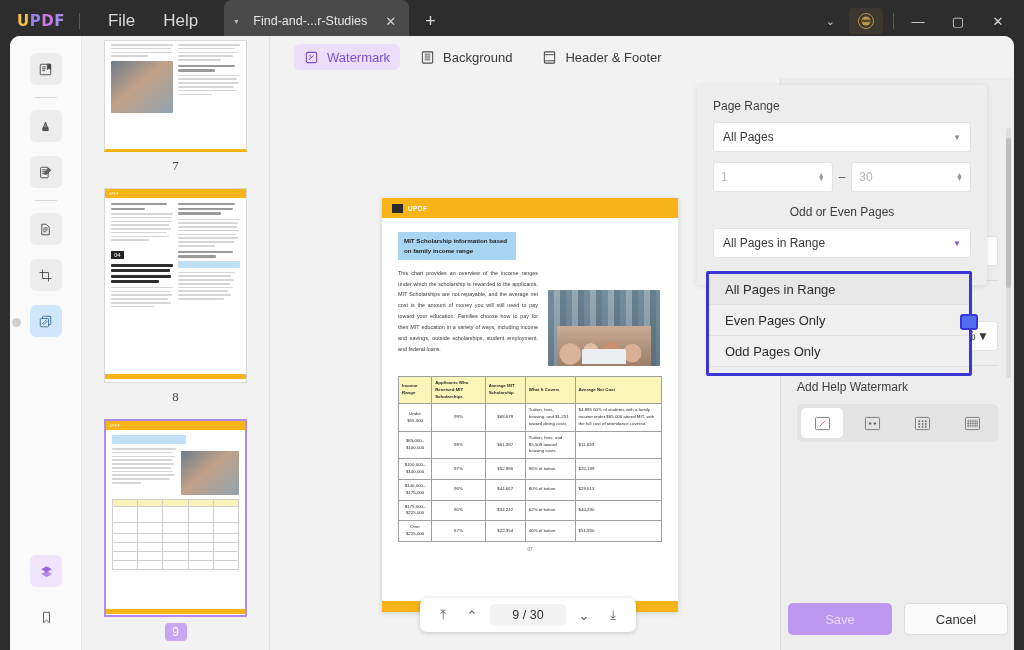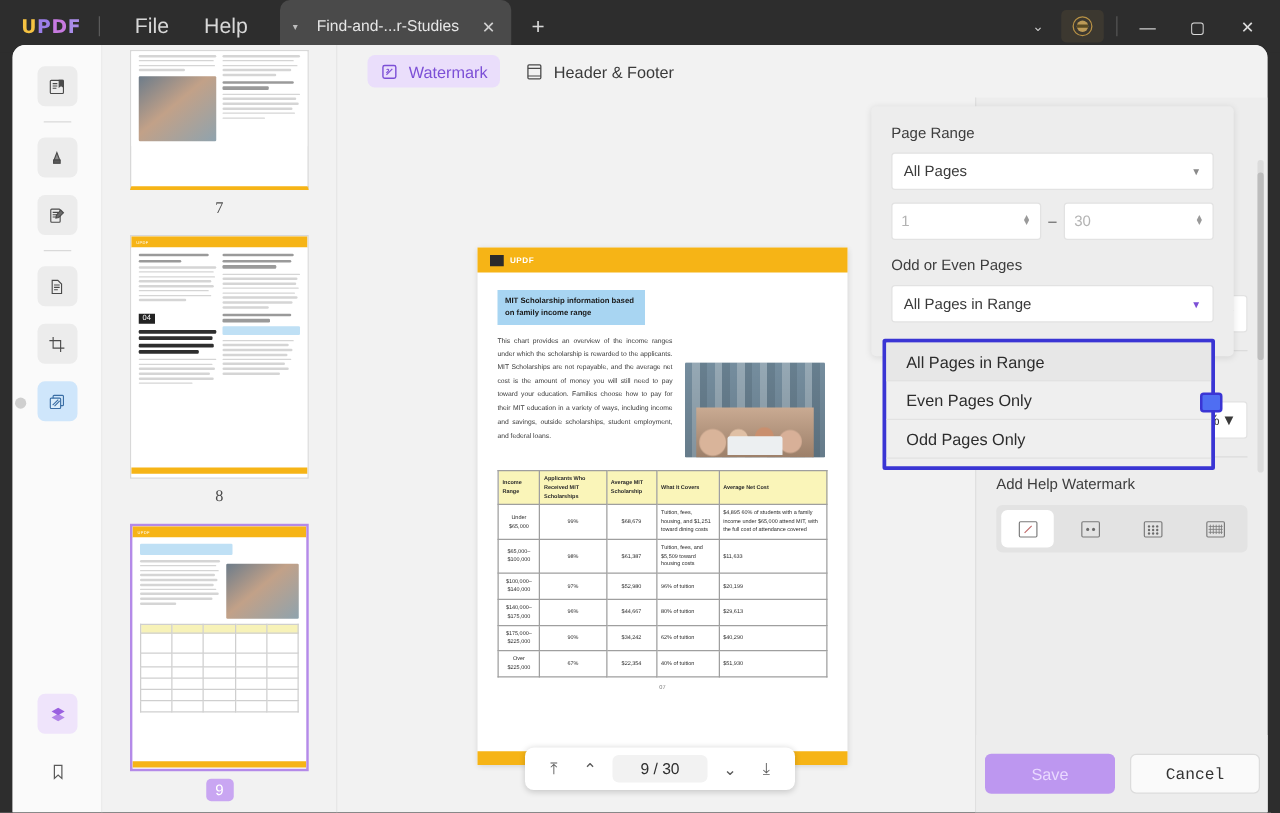--- a/index.html
+++ b/index.html
@@ -239,21 +239,21 @@
   .rp-footer {
     position:absolute; bottom:0; left:0; width:234px; height:62px; background:#ededed;
     display:flex; align-items:center; justify-content:center; gap:12px;
   }
   .btn-save {
     width:104px; height:32px; background:#bd97f0; color:#e9d9ff; border:none; border-radius:5px;
     font-size:13px; font-family:"Liberation Sans", sans-serif;
   }
   .btn-cancel {
     width:104px; height:32px; background:#fafafa; color:#333; border:1px solid #dcdcdc;
-    border-radius:5px; font-size:13px; font-family:Liberation Mono, monospace;
+    border-radius:5px; font-size:13px; font-family:Liberation Sans, sans-serif;
   }
 
   
   .rp-head {
     position:absolute; right:0; top:0; width:234px; height:42px; background:#fbfbfb;
     display:flex; align-items:center; justify-content:space-between; padding:0 14px 0 18px;
     font-size:13.5px; color:#2e2e2e;
   }
 
   
@@ -558,20 +558,27 @@
         <svg class="tool-icon" viewBox="0 0 16 16" fill="none" stroke="#7c4fd6" stroke-width="1.2">
           <rect x="2.5" y="2.5" width="11" height="11" rx="1.5"></rect>
           <path d="M5.5 10.5l5-5" stroke-width="1"></path>
           <path d="M5.6 6.2c.8-.9 2-.5 1.8.6-.2 1-1.6 1.2-1.8 2.2" stroke-width=".9"></path>
         </svg>
         <span>Watermark</span>
       </div>
       <div class="tool-tab">
         <svg class="tool-icon" viewBox="0 0 16 16" fill="none" stroke="#4a4a4a" stroke-width="1.1">
           <rect x="2.5" y="2" width="11" height="12" rx="1"></rect>
+          <path d="M5 4.5h6M5 6.5h6M5 8.5h6M5 10.5h6" stroke-width=".9"></path>
+        </svg>
+        <span>Background</span>
+      </div>
+      <div class="tool-tab">
+        <svg class="tool-icon" viewBox="0 0 16 16" fill="none" stroke="#4a4a4a" stroke-width="1.1">
+          <rect x="2.5" y="2" width="11" height="12" rx="1"></rect>
           <path d="M2.5 5h11M2.5 11.5h11" stroke-width="1"></path>
         </svg>
         <span>Header &amp; Footer</span>
       </div>
     </div>
 
     <div class="docarea">
 
       <div class="page">
         <div class="page-top">
@@ -761,21 +768,21 @@
         </div>
         <span class="dash">–</span>
         <div class="spin">
           <span>30</span>
           <span class="arrows">
               <span>▲</span>
               <span>▼</span>
             </span>
         </div>
       </div>
-      <div class="rp-label" style="margin-top:13px;">Odd or Even Pages</div>
+      <div class="rp-label" style="margin-top:13px;text-align:center;">Odd or Even Pages</div>
       <div class="rp-select">
         <span>All Pages in Range</span>
         <span class="arrow pur">▼</span>
       </div>
     </div>
   </div>
 
   <div class="dropdown">
     <div class="dd-item hl">All Pages in Range</div>
     <div class="dd-item">Even Pages Only</div>

